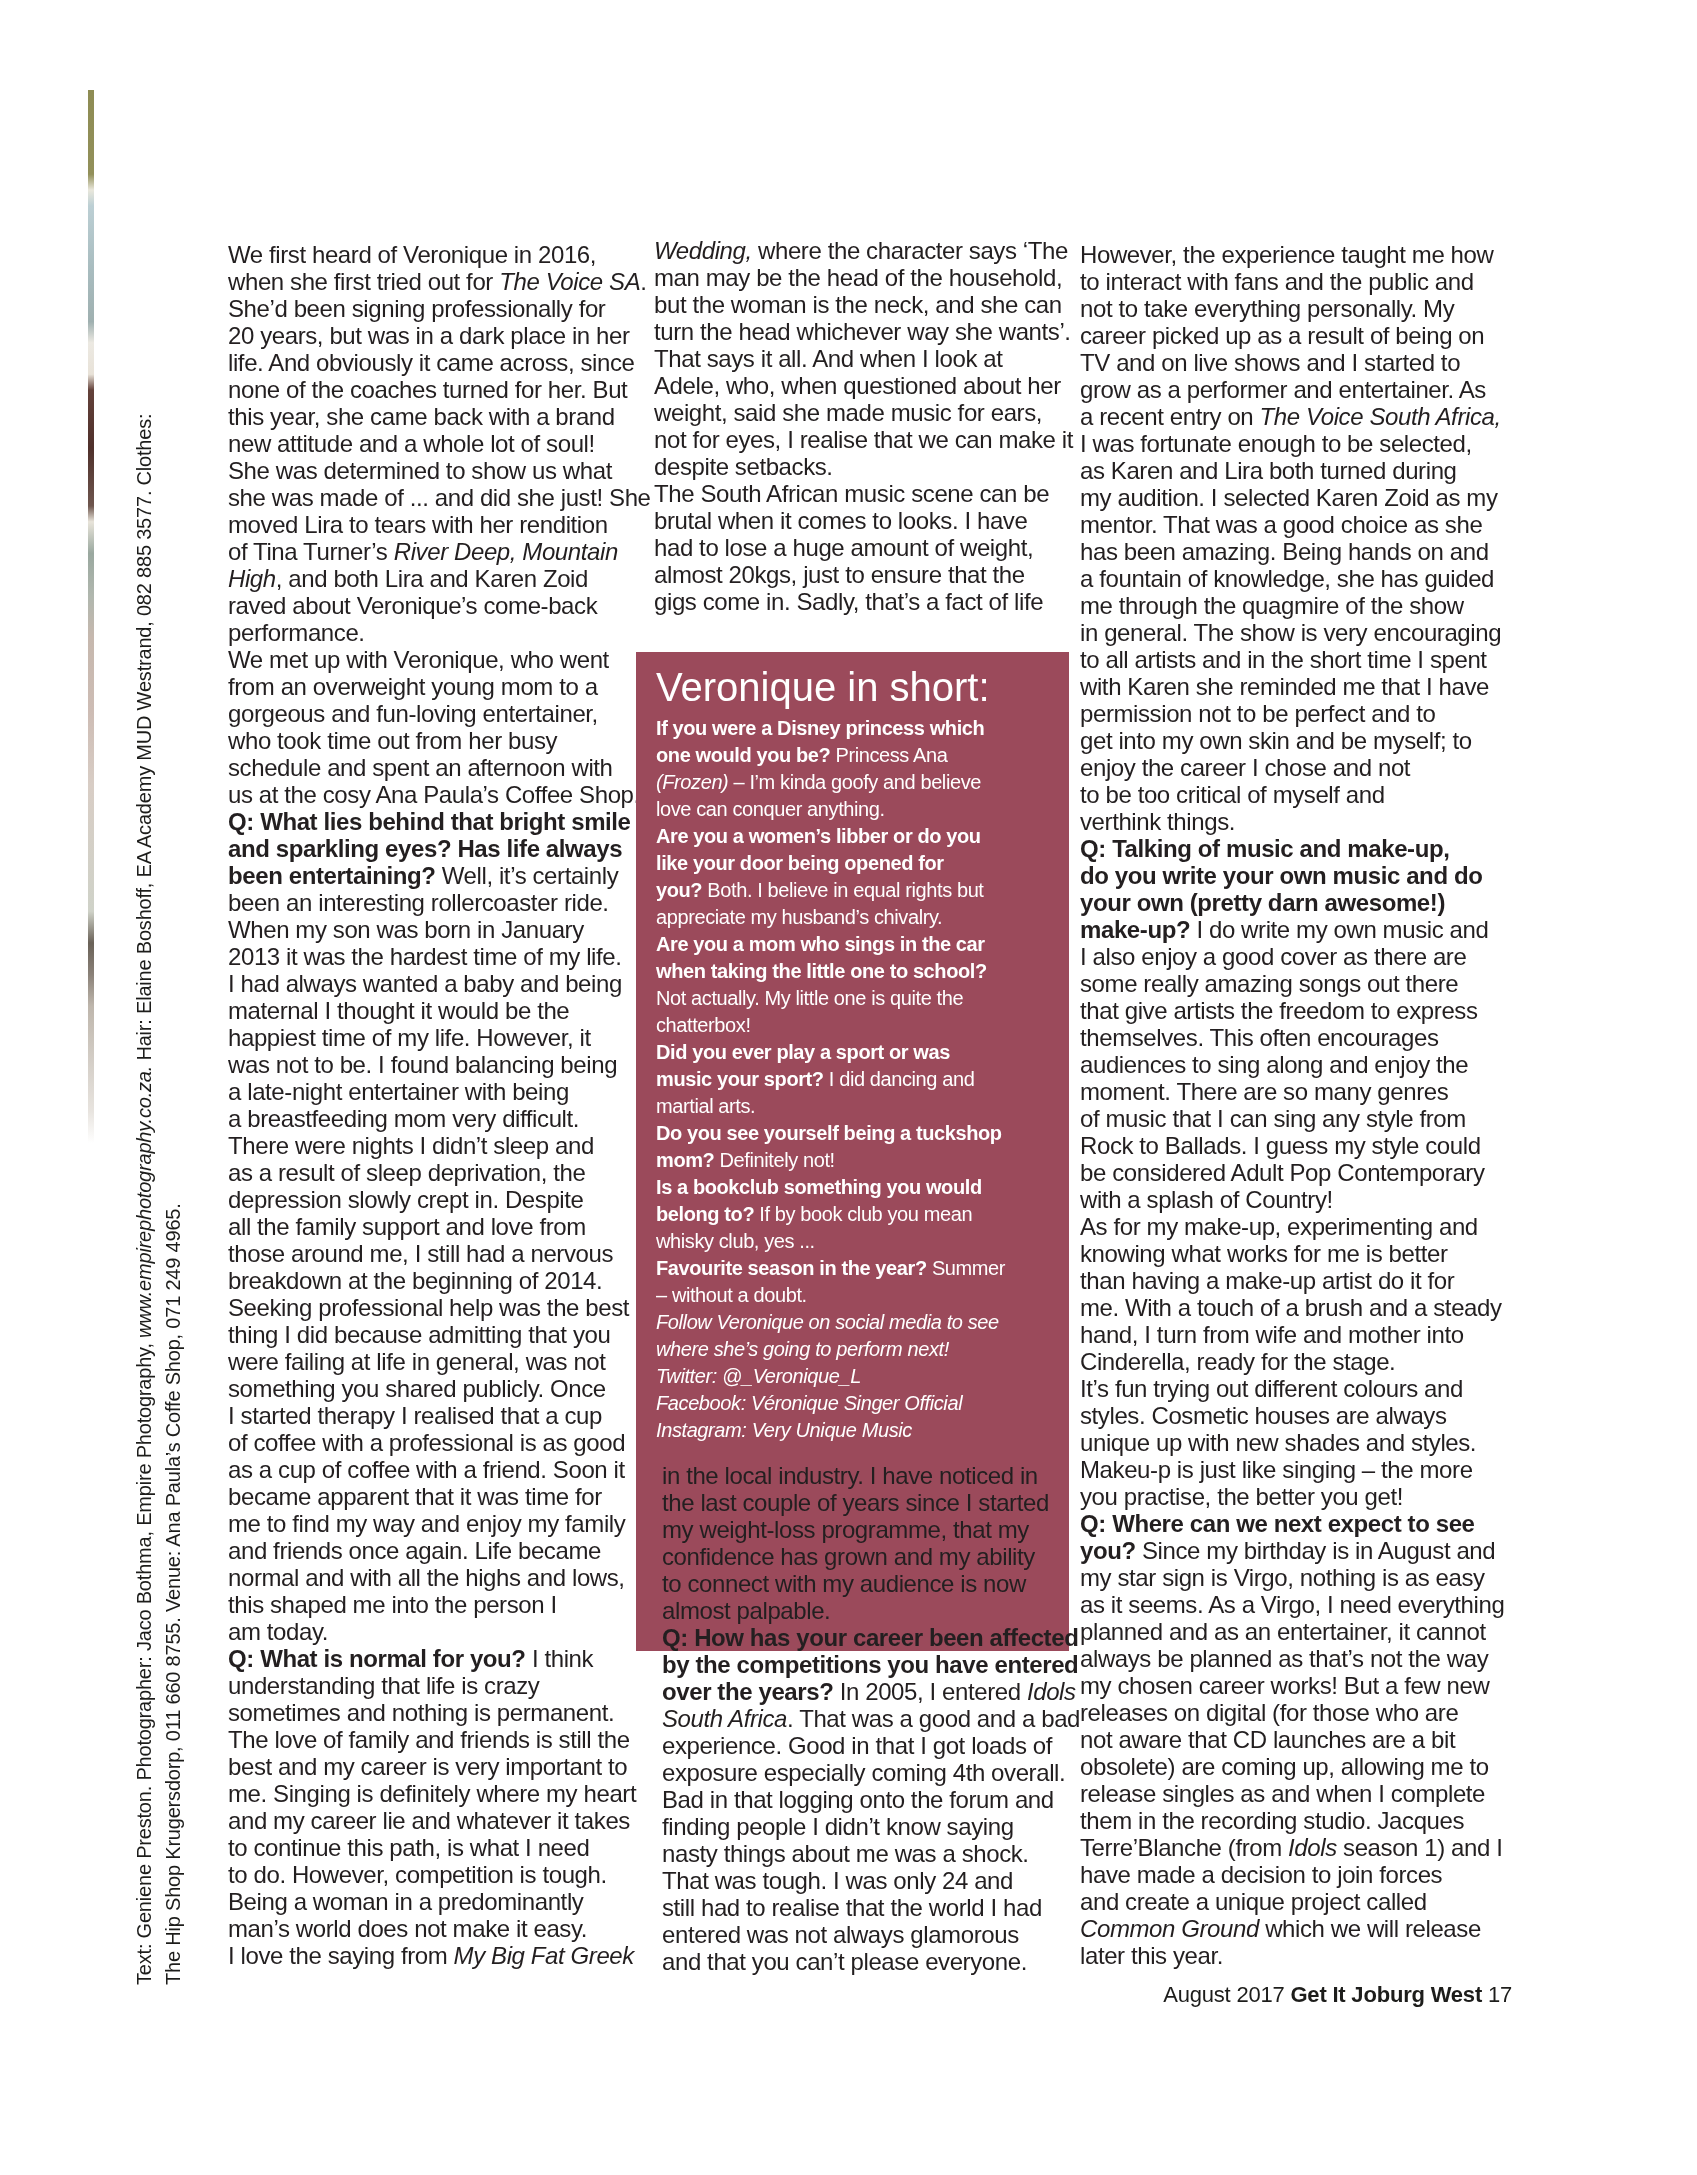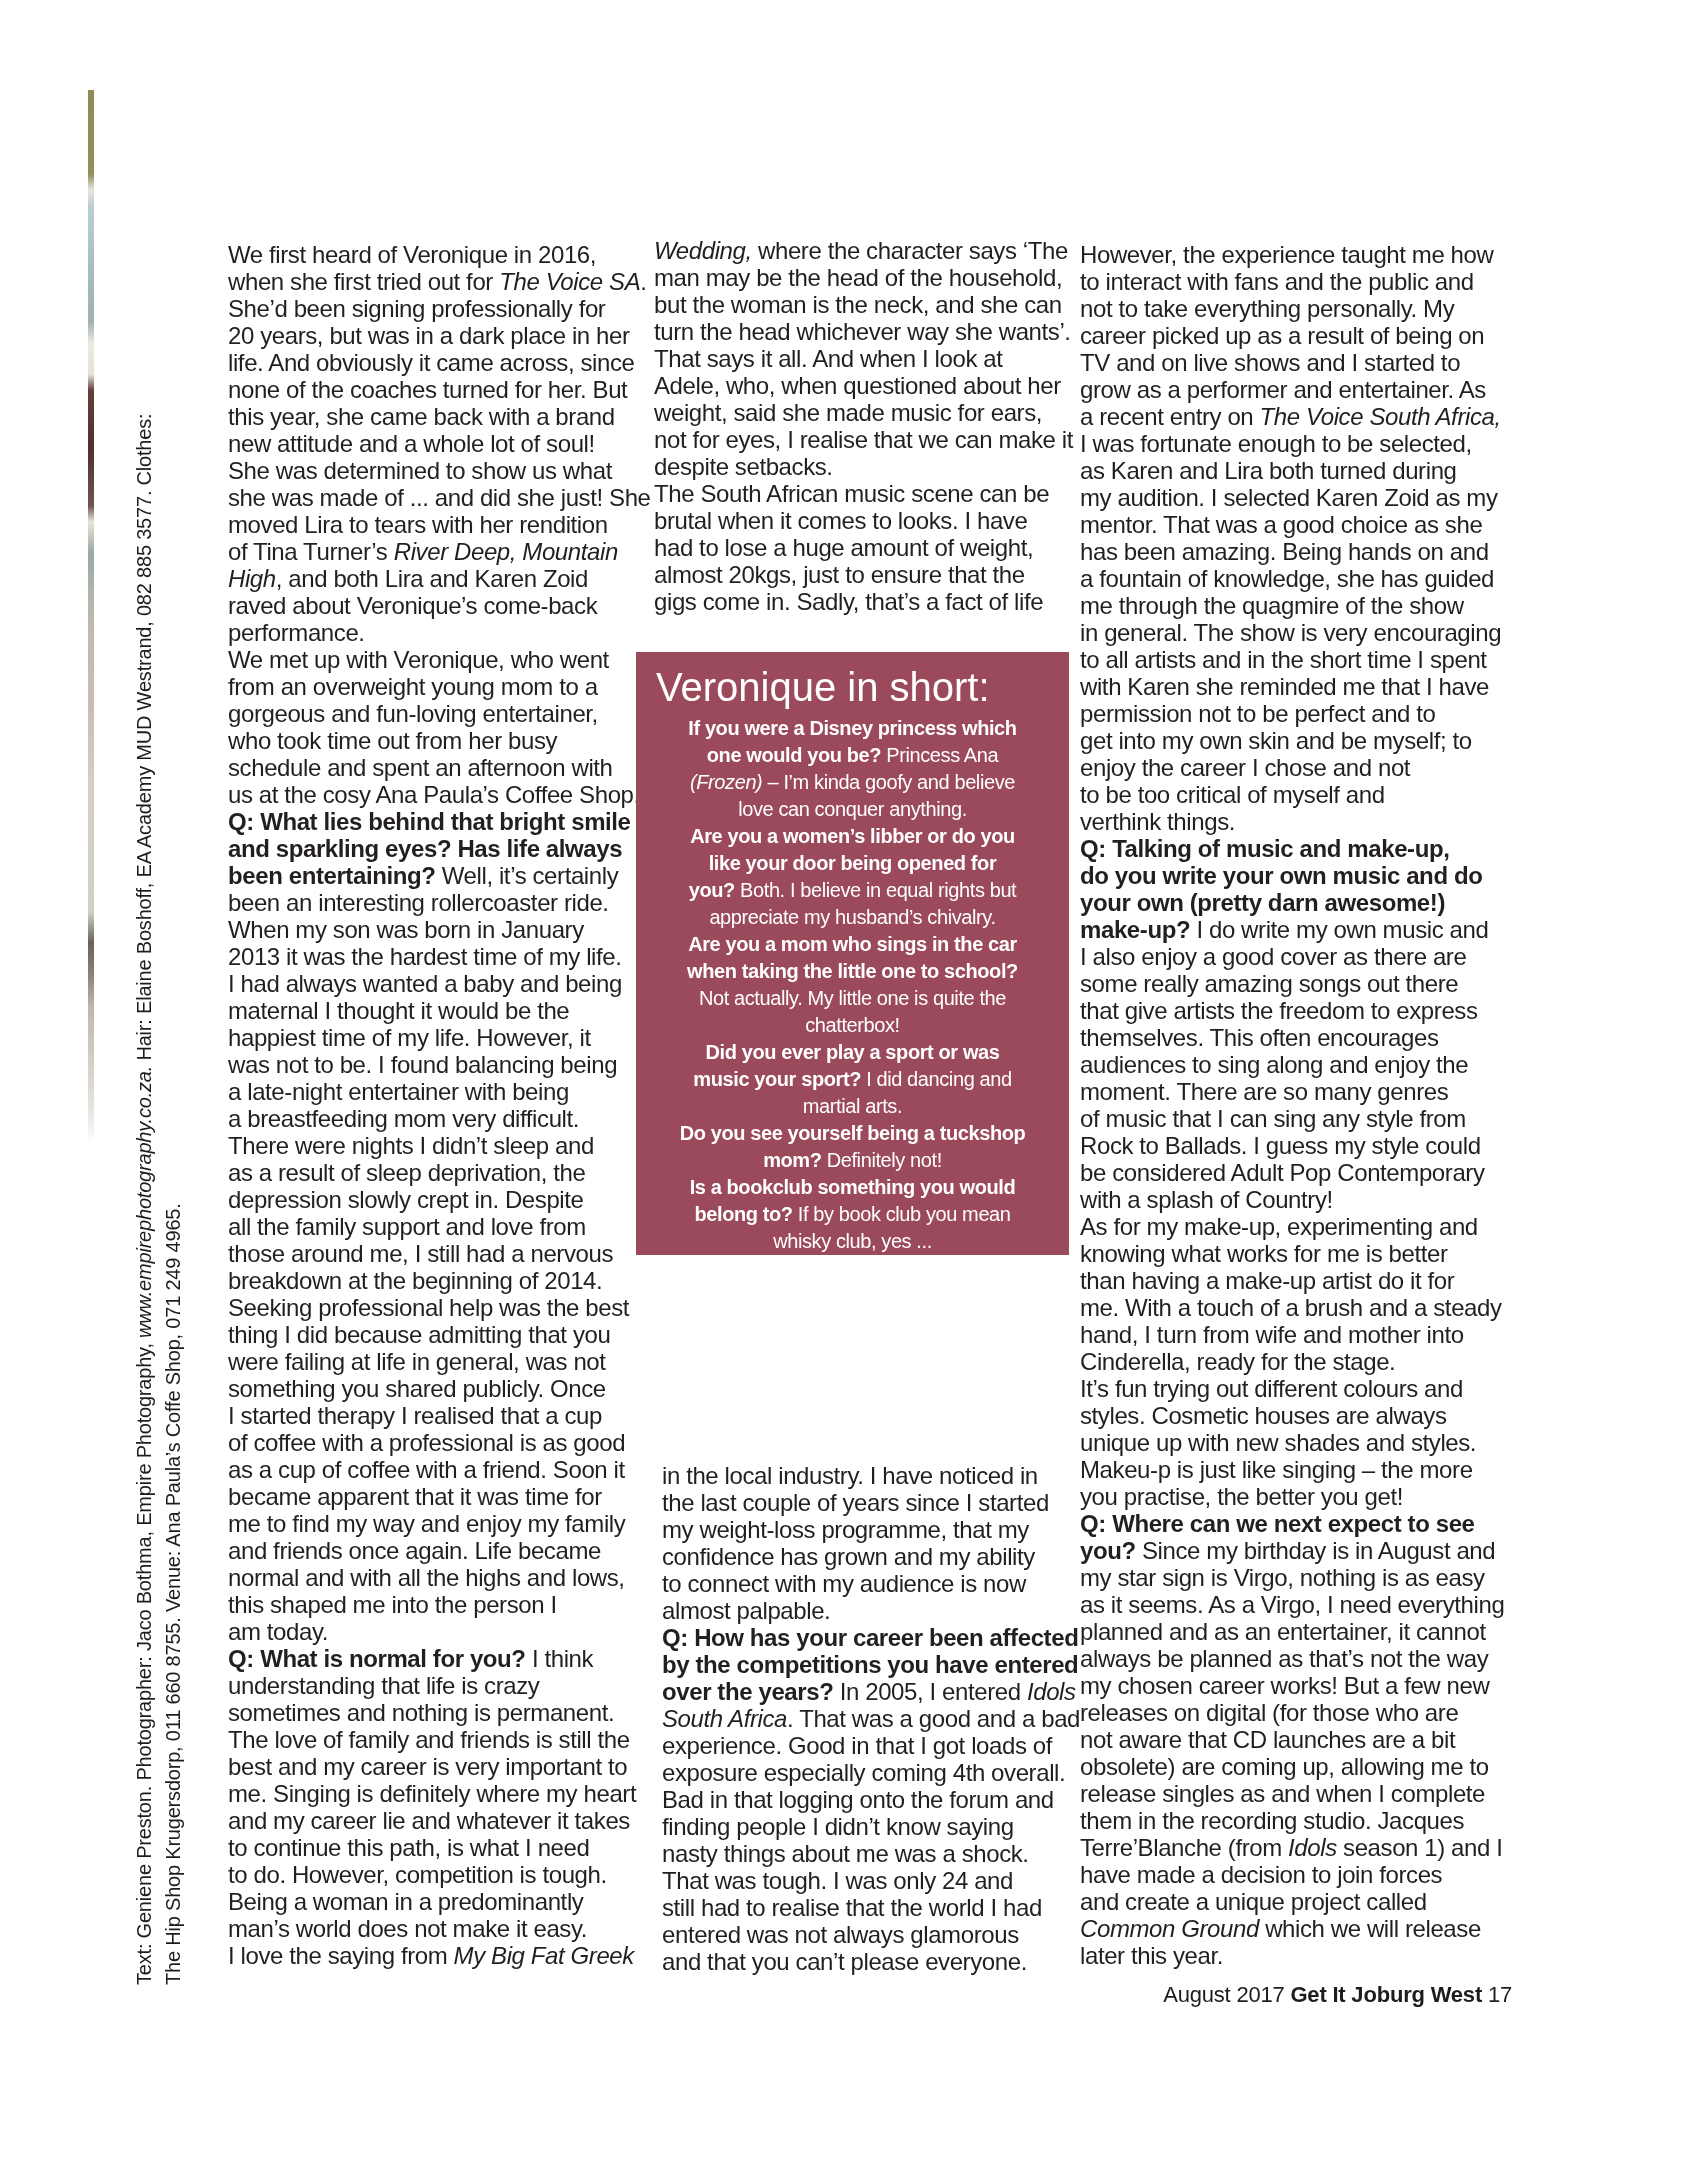--- a/index.html
+++ b/index.html
@@ -49,41 +49,40 @@
   .col-1{left:228px;top:241px;}
   .col-2-top{left:654px;top:237px;}
   .col-2-bottom{left:654px;top:1462px;margin-left:8px;}
   .col-3{left:1080px;top:241px;}
   b{font-weight:bold;}
   i{font-style:italic;}
   
   .qa-box{
     position:absolute;
     left:636px; top:652px;
-    width:433px; height:603px;
+    width:433px; height:999px;
     box-sizing:border-box;
     padding:13px 20px 0 20px;
     background:#9b4a5b;
     color:#ffffff;
   }
   .qa-box-title{
     font-size:40px;
     font-weight:200;
     line-height:44px;
     margin-bottom:5.5px;
     letter-spacing:0px;
     white-space:nowrap;
   }
   .qa-box .line{
     white-space:nowrap;
     height:27px;
     font-size:20px;
     line-height:27px;
     letter-spacing:-0.4px;
-    text-align:center;
   }
   
   .footer{
     position:absolute;
     left:1080px; top:1982px;
     width:432px;
     text-align:right;
     font-size:22px;
     letter-spacing:-0.2px;
     color:#1d1d1b;

